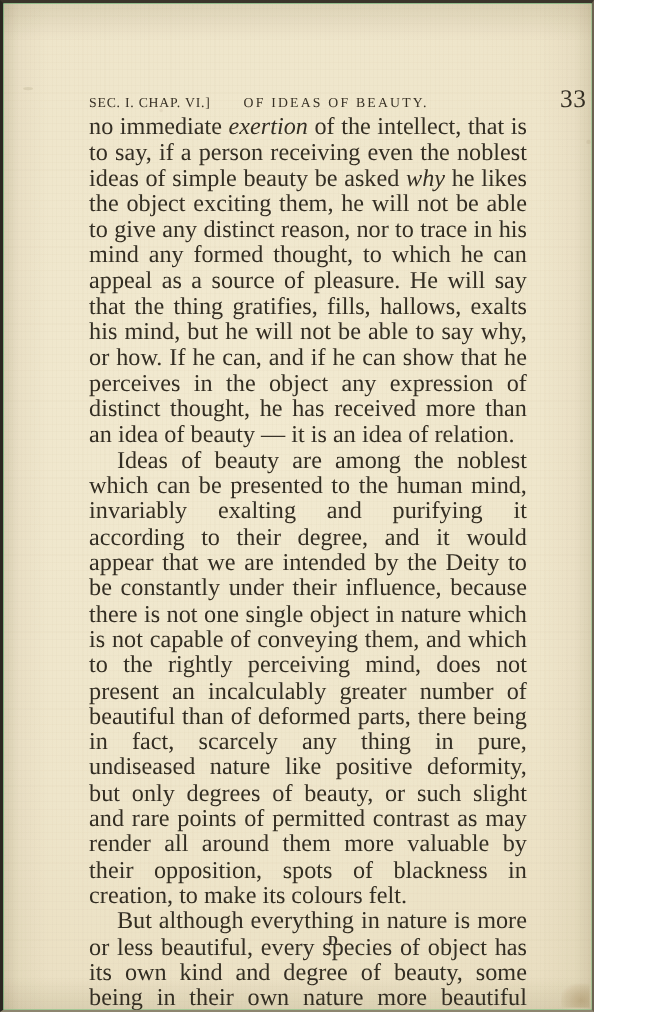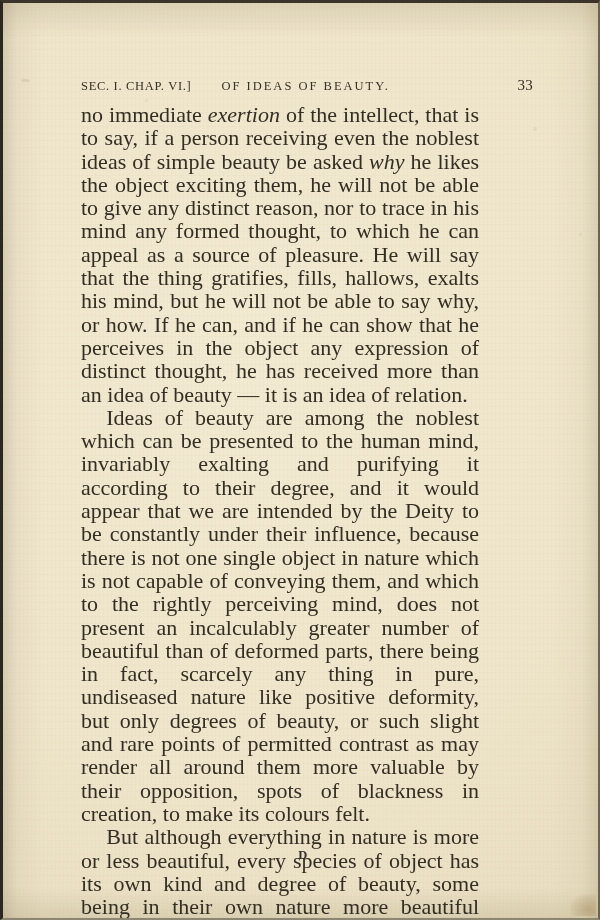--- a/index.html
+++ b/index.html
@@ -11,21 +11,21 @@
   body {
     width: 600px;
     height: 920px;
     overflow: hidden;
     font-family: "Liberation Serif", "DejaVu Serif", serif;
   }
 
   
   .scan-frame {
     position: relative;
-    width: 600px;
+    width: 540px;
     height: 920px;
     box-sizing: border-box;
     background: #22c55e;
     border-left: 3px solid #2b2721;
     border-top: 3px solid #3a342b;
     border-right: 2px solid #6b6250;
     border-bottom: 2px solid #8d8670;
     overflow: hidden;
   }
 
@@ -101,21 +101,21 @@
     white-space: nowrap;
   }
   .rh-title {
     font-variant: small-caps;
     letter-spacing: 0.16em;
     margin-left: 30px;
     white-space: nowrap;
   }
   .rh-folio {
     margin-left: auto;
-    font-size: 15px;
+    font-size: 23px;
     letter-spacing: 0.02em;
     font-variant: normal;
     color: #2a241b;
   }
 
   .body-col {
     position: absolute;
     left: 78px;
     top: 100px;
     width: 398px;

